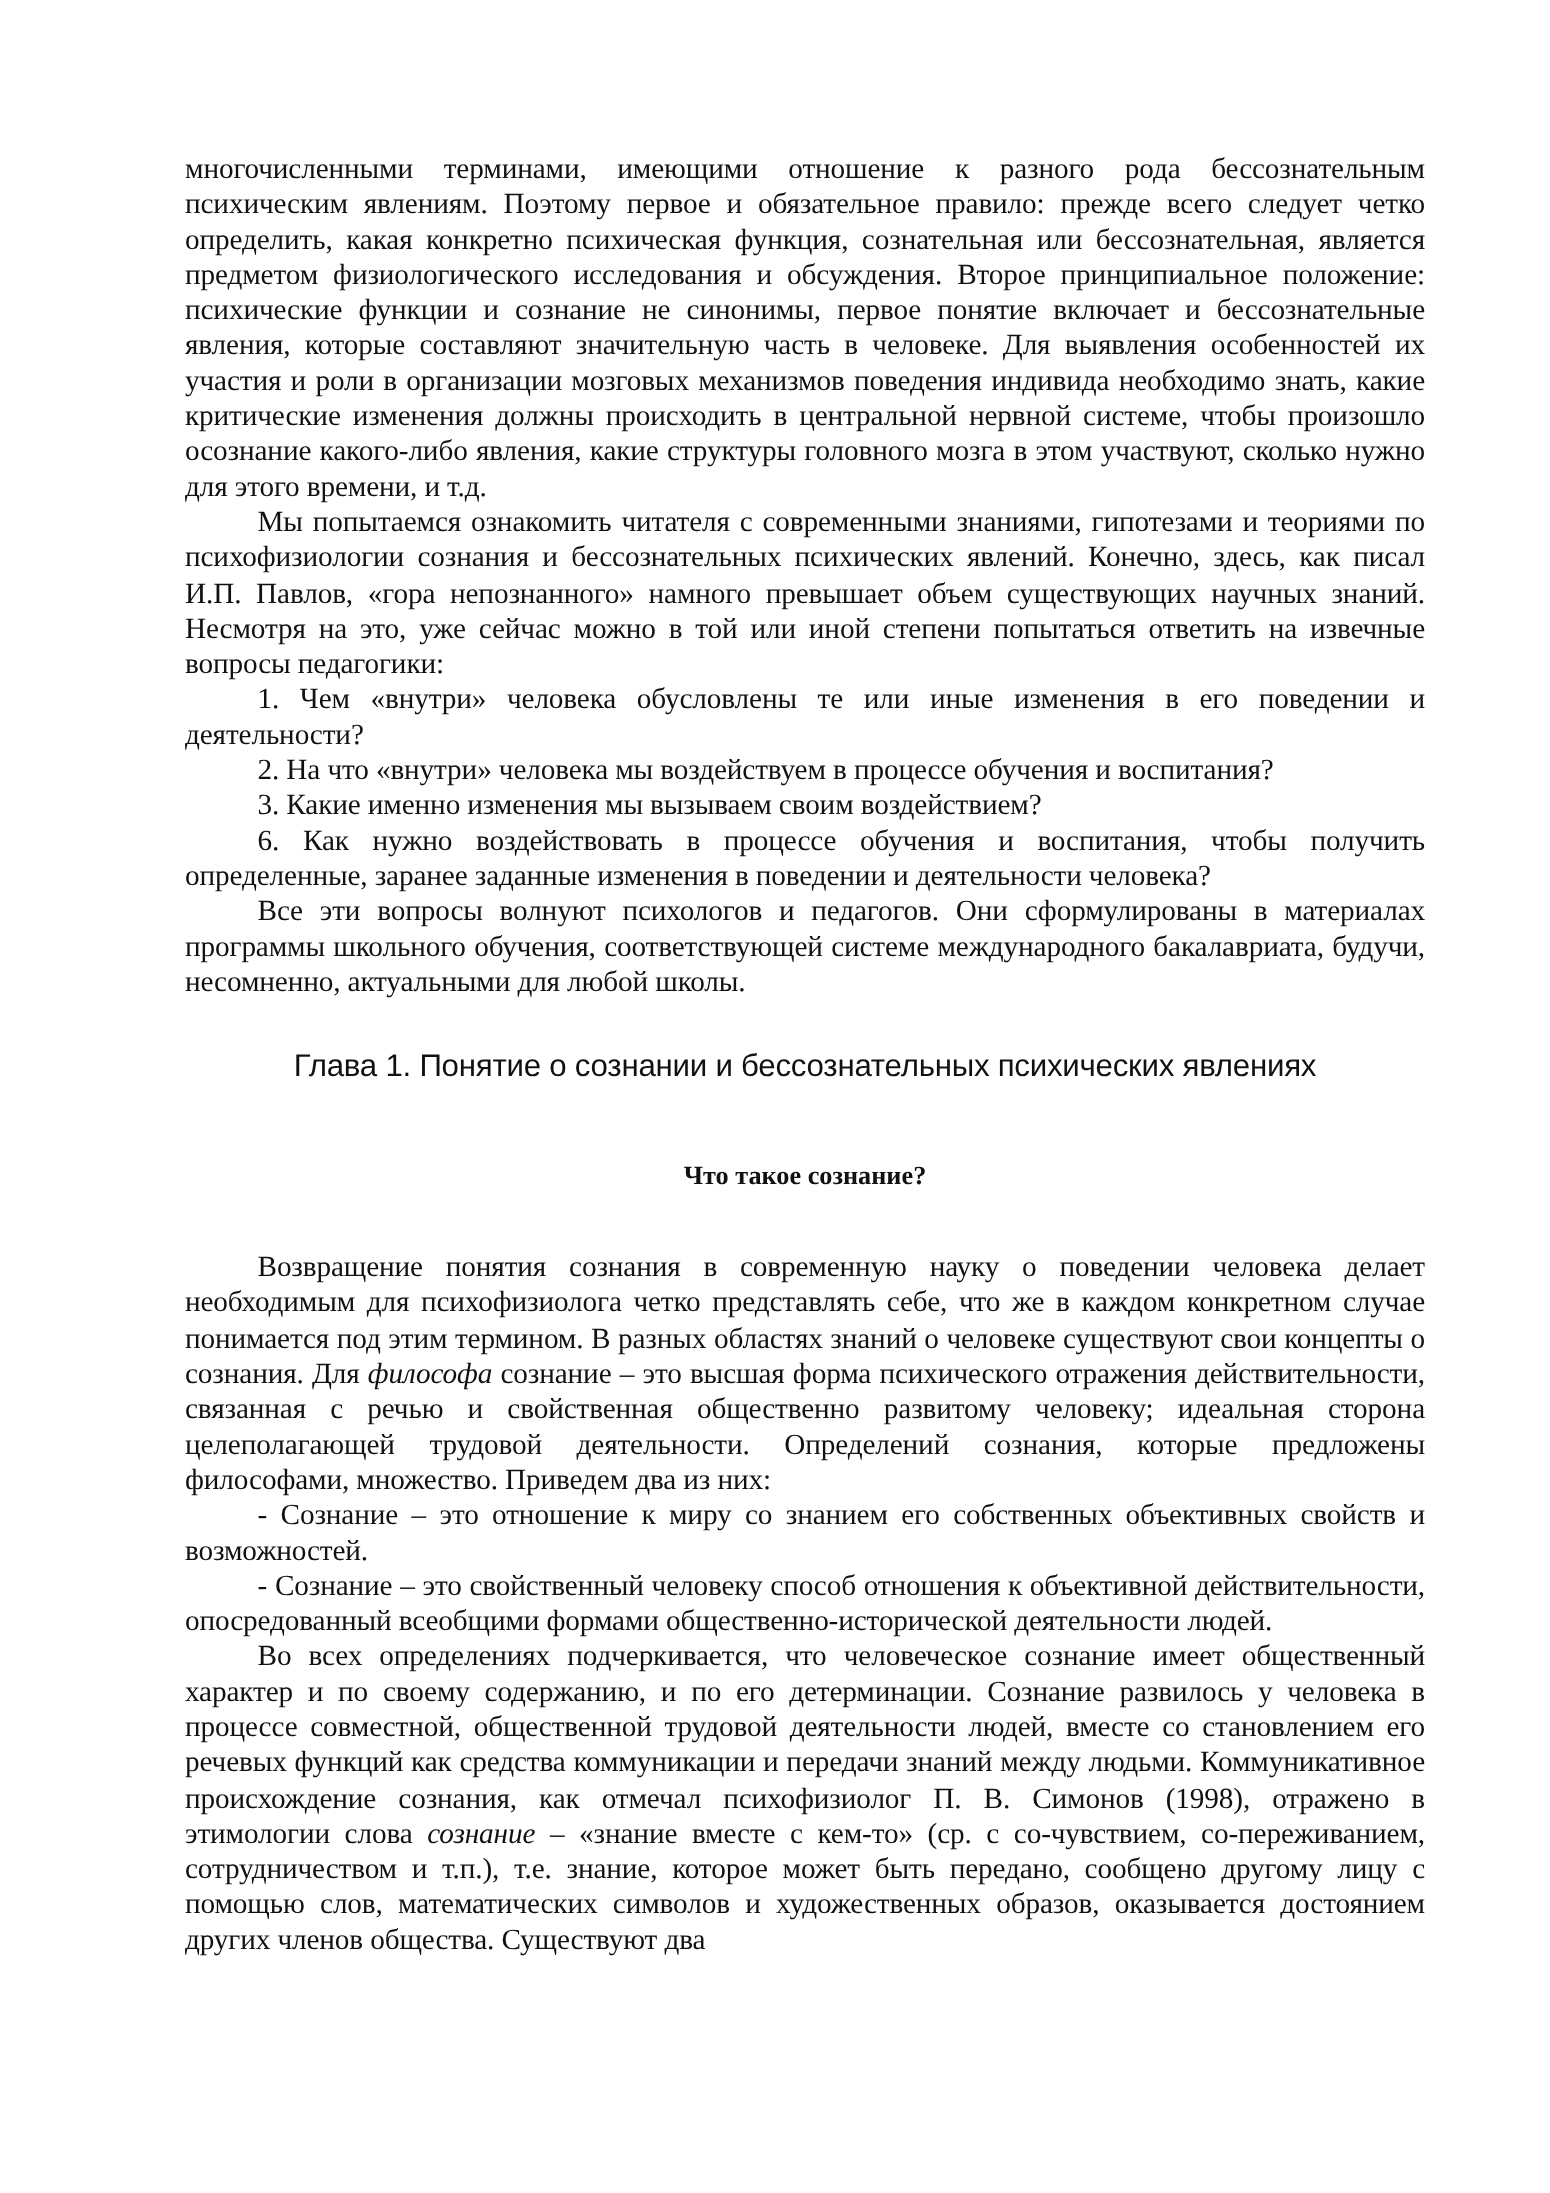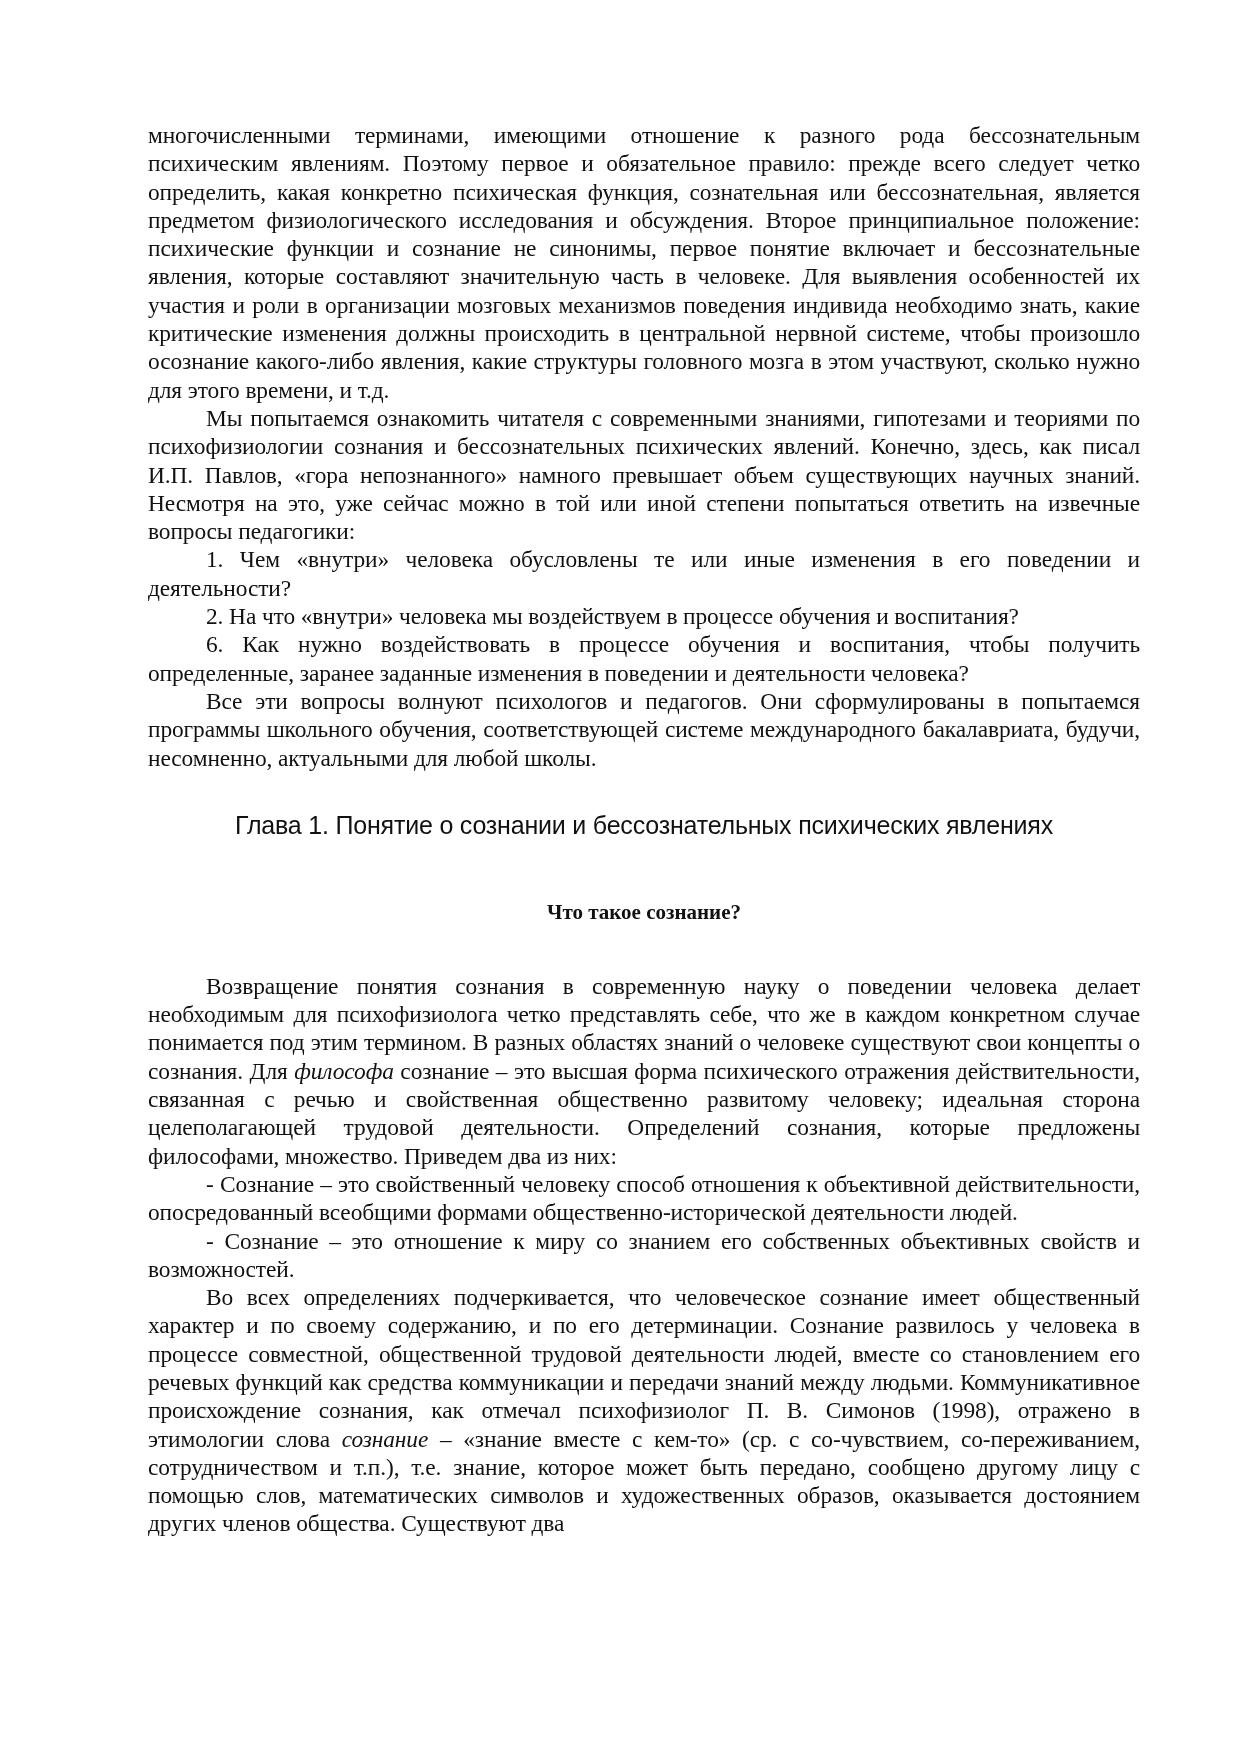--- a/index.html
+++ b/index.html
@@ -54,28 +54,29 @@
 </head>
 <body>
 
 <div class="page">
 
   <p class="para">многочисленными терминами, имеющими отношение к разного рода бессознательным психическим явлениям. Поэтому первое и обязательное правило: прежде всего следует четко определить, какая конкретно психическая функция, сознательная или бессознательная, является предметом физиологического исследования и обсуждения. Второе принципиальное положение: психические функции и сознание не синонимы, первое понятие включает и бессознательные явления, которые составляют значительную часть в человеке. Для выявления особенностей их участия и роли в организации мозговых механизмов поведения индивида необходимо знать, какие критические изменения должны происходить в центральной нервной системе, чтобы произошло осознание какого-либо явления, какие структуры головного мозга в этом участвуют, сколько нужно для этого времени, и т.д.</p>
   <p class="para indent">Мы попытаемся ознакомить читателя с современными знаниями, гипотезами и теориями по психофизиологии сознания и бессознательных психических явлений. Конечно, здесь, как писал И.П. Павлов, «гора непознанного» намного превышает объем существующих научных знаний. Несмотря на это, уже сейчас можно в той или иной степени попытаться ответить на извечные вопросы педагогики:</p>
 
   <p class="para indent">1. Чем «внутри» человека обусловлены те или иные изменения в его поведении и деятельности?</p>
   <p class="para indent">2. На что «внутри» человека мы воздействуем в процессе обучения и воспитания?</p>
+  <p class="para indent">3. Какие именно изменения мы вызываем своим воздействием?</p>
   <p class="para indent">6. Как нужно воздействовать в процессе обучения и воспитания, чтобы получить определенные, заранее заданные изменения в поведении и деятельности человека?</p>
 
-  <p class="para indent">Все эти вопросы волнуют психологов и педагогов. Они сформулированы в попытаемся программы школьного обучения, соответствующей системе международного бакалавриата, будучи, несомненно, актуальными для любой школы.</p>
+  <p class="para indent">Все эти вопросы волнуют психологов и педагогов. Они сформулированы в материалах программы школьного обучения, соответствующей системе международного бакалавриата, будучи, несомненно, актуальными для любой школы.</p>
 
   <h1 class="chapter-title">Глава 1. Понятие о сознании и бессознательных психических явлениях</h1>
 
   <h2 class="section-title">Что такое сознание?</h2>
 
   <p class="para indent"><span>Возвращение понятия сознания в современную науку о поведении человека делает необходимым для психофизиолога четко представлять себе, что же в каждом конкретном случае понимается под этим термином. В разных областях знаний о человеке существуют свои концепты о сознания. Для </span><em>философа</em><span>  сознание – это высшая форма психического отражения действительности, связанная с речью и свойственная общественно развитому человеку; идеальная сторона целеполагающей трудовой деятельности. Определений сознания, которые предложены философами, множество. Приведем два из них:</span></p>
 
+  <p class="para indent">- Сознание – это отношение к миру со знанием его собственных объективных свойств и возможностей.</p>
   <p class="para indent">- Сознание – это свойственный человеку способ отношения к объективной действительности, опосредованный всеобщими формами общественно-исторической деятельности людей.</p>
-  <p class="para indent">- Сознание – это отношение к миру со знанием его собственных объективных свойств и возможностей.</p>
 
   <p class="para indent"><span>Во всех определениях подчеркивается, что человеческое сознание имеет общественный характер и по своему содержанию, и по его детерминации. Сознание развилось у человека в процессе совместной, общественной трудовой деятельности людей, вместе со становлением его речевых функций как средства коммуникации и передачи знаний между людьми. Коммуникативное происхождение сознания, как отмечал психофизиолог П. В. Симонов (1998), отражено в этимологии слова </span><em>сознание</em><span>  – «знание вместе с кем-то» (ср. с со-чувствием, со-переживанием, сотрудничеством и т.п.), т.е. знание, которое может быть передано, сообщено другому лицу с помощью слов, математических символов и художественных образов, оказывается достоянием других членов общества. Существуют два</span></p>
 
 </div>
 
 </body></html>

